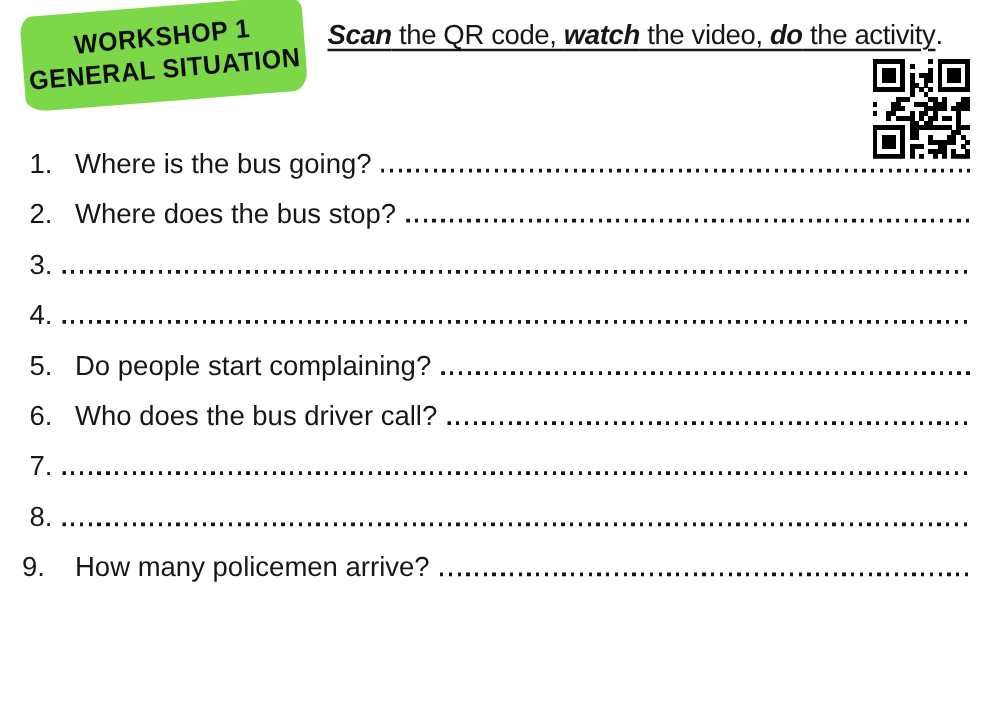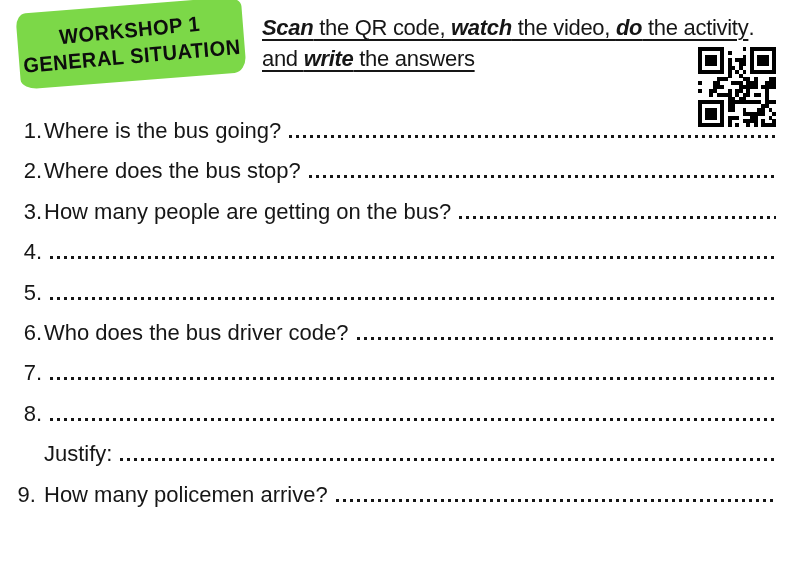--- a/index.html
+++ b/index.html
@@ -50,40 +50,39 @@
     font-size:22px;
   }
   .q-row{
     display:flex;align-items:baseline;
     height:40.4px;
   }
   .q-num{
     flex:0 0 42px;text-align:right;white-space:pre;line-height:40.4px;
   }
   .q-text{
-    white-space:pre;margin-left:2px;line-height:40.4px;
+    white-space:pre;margin-left:18px;line-height:40.4px;
   }
   .q-dots{
     flex:1 1 auto;height:3px;margin-left:8px;
     background:repeating-linear-gradient(90deg,#161616 0 2.6px,transparent 2.6px 7px);
   }
 </style>
 </head>
 <body>
 
 <div class="page">
 
   <div class="banner">
     <div class="b-line b-line1">WORKSHOP 1</div>
     <div class="b-line b-line2">GENERAL SITUATION</div>
   </div>
 
   <div class="instructions">
       <div class="inst-line"><span class="bi">Scan</span><span> the QR code, </span><span class="bi">watch</span><span> the video, </span><span class="bi">do</span><span> the activity</span><span class="plain">.</span></div>
-      <div class="inst-line"><span>and </span><span class="bi">write</span><span> the answers</span></div>
     </div>
 
   <div class="qr">
       <svg viewBox="0 0 21 21" preserveAspectRatio="none" shape-rendering="crispEdges">
         <rect x="0" y="0" width="21" height="21" fill="#ffffff"></rect>
         <g fill="#000000">
           <rect x="0" y="0" width="1.05" height="1.05"></rect>
           <rect x="1" y="0" width="1.05" height="1.05"></rect>
           <rect x="2" y="0" width="1.05" height="1.05"></rect>
           <rect x="3" y="0" width="1.05" height="1.05"></rect>
@@ -316,47 +315,42 @@
         <span class="q-text">Where is the bus going?</span>
         <span class="q-dots"></span>
       </div>
       <div class="q-row">
         <span class="q-num">2.</span>
         <span class="q-text">Where does the bus stop?</span>
         <span class="q-dots"></span>
       </div>
       <div class="q-row">
         <span class="q-num">3.</span>
-        <span class="q-text">How many people are getting on the bus?</span>
         <span class="q-dots"></span>
       </div>
       <div class="q-row">
         <span class="q-num">4.</span>
         <span class="q-dots"></span>
       </div>
       <div class="q-row">
         <span class="q-num">5.</span>
+        <span class="q-text">Do people start complaining?</span>
         <span class="q-dots"></span>
       </div>
       <div class="q-row">
         <span class="q-num">6.</span>
-        <span class="q-text">Who does the bus driver code?</span>
+        <span class="q-text">Who does the bus driver call?</span>
         <span class="q-dots"></span>
       </div>
       <div class="q-row">
         <span class="q-num">7.</span>
         <span class="q-dots"></span>
       </div>
       <div class="q-row">
         <span class="q-num">8.</span>
-        <span class="q-dots"></span>
-      </div>
-      <div class="q-row">
-        <span class="q-num"></span>
-        <span class="q-text">Justify:</span>
         <span class="q-dots"></span>
       </div>
       <div class="q-row">
         <span class="q-num">9. </span>
         <span class="q-text">How many policemen arrive?</span>
         <span class="q-dots"></span>
       </div>
     </div>
 
 </div>

